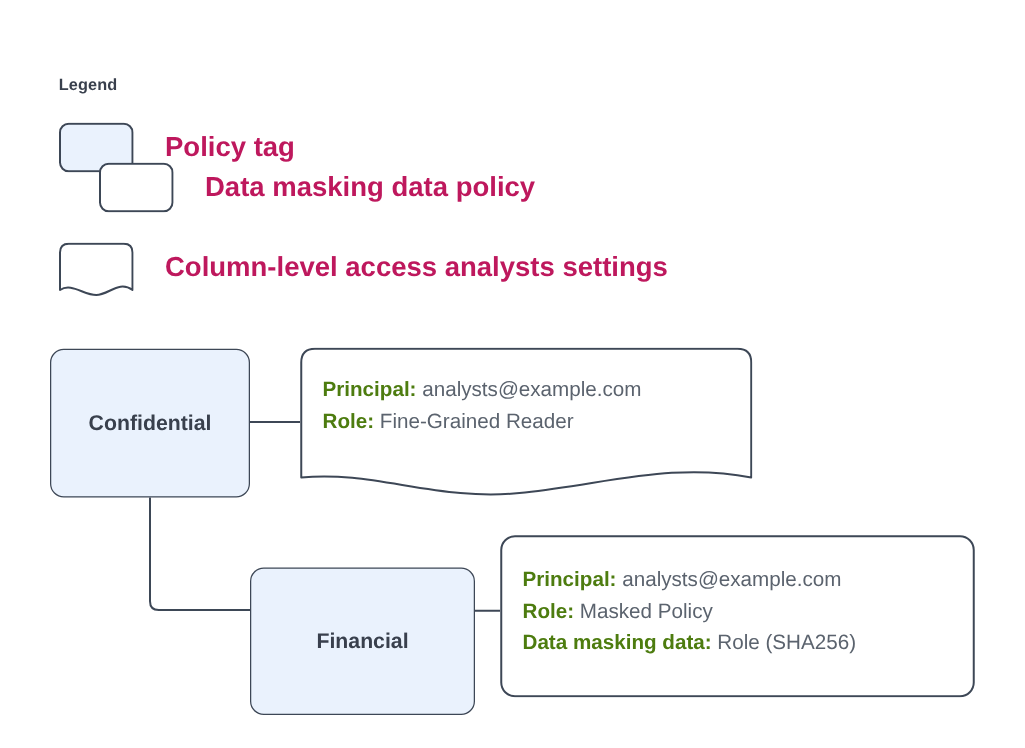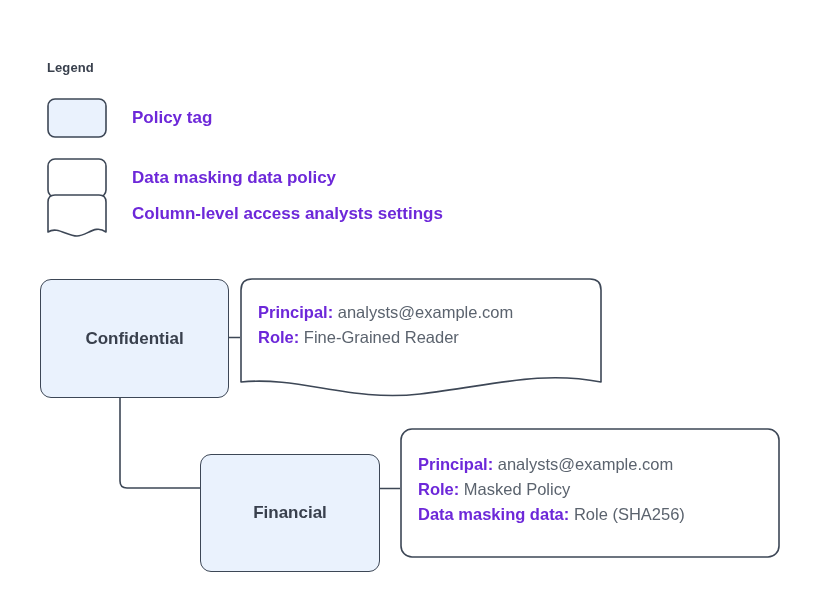--- a/index.html
+++ b/index.html
@@ -38,28 +38,28 @@
     align-items: center;
   }
   .legend-swatch {
     width: 60px;
     height: 40px;
     flex: 0 0 auto;
     position: relative;
   }
   .legend-swatch svg { display: block; }
   .legend-label {
-    font-size: 17px;
-    font-weight: bold;
-    color: #6d28d9;
+    font-size: 22px;
+    font-weight: bold;
+    color: #be185d;
     white-space: nowrap;
     margin-left: 25px;
   }
   #legend-row-0 { top: 96px; }
-  #legend-row-1 { top: 156px; }
+  #legend-row-1 { top: 128px; margin-left: 32px; }
   #legend-row-2 { top: 192px; }
 
   
   .node {
     position: absolute;
     box-sizing: border-box;
     border: 1.6px solid #3d4756;
     border-radius: 11px;
     background: #eaf2fd;
     display: flex;
@@ -67,21 +67,21 @@
     justify-content: center;
   }
   .node-label {
     font-size: 17px;
     font-weight: bold;
     color: #39404d;
   }
   #node-confidential {
     left: 40px;
     top: 279px;
-    width: 189px;
+    width: 160px;
     height: 119px;
   }
   #node-financial {
     left: 200px;
     top: 430px;
     width: 180px;
     height: 118px;
     margin-top: 24px;
   }
 
@@ -96,21 +96,21 @@
   }
   .callout-text {
     position: absolute;
     font-size: 16.5px;
     line-height: 25px;
     color: #5b636e;
     white-space: nowrap;
   }
   .callout-text .k {
     font-weight: bold;
-    color: #6d28d9;
+    color: #4d7c0f;
   }
   #callout-confidential {
     left: 240px;
     top: 278px;
     width: 362px;
     height: 122px;
   }
   #callout-confidential .callout-text {
     left: 18px;
     top: 22px;

